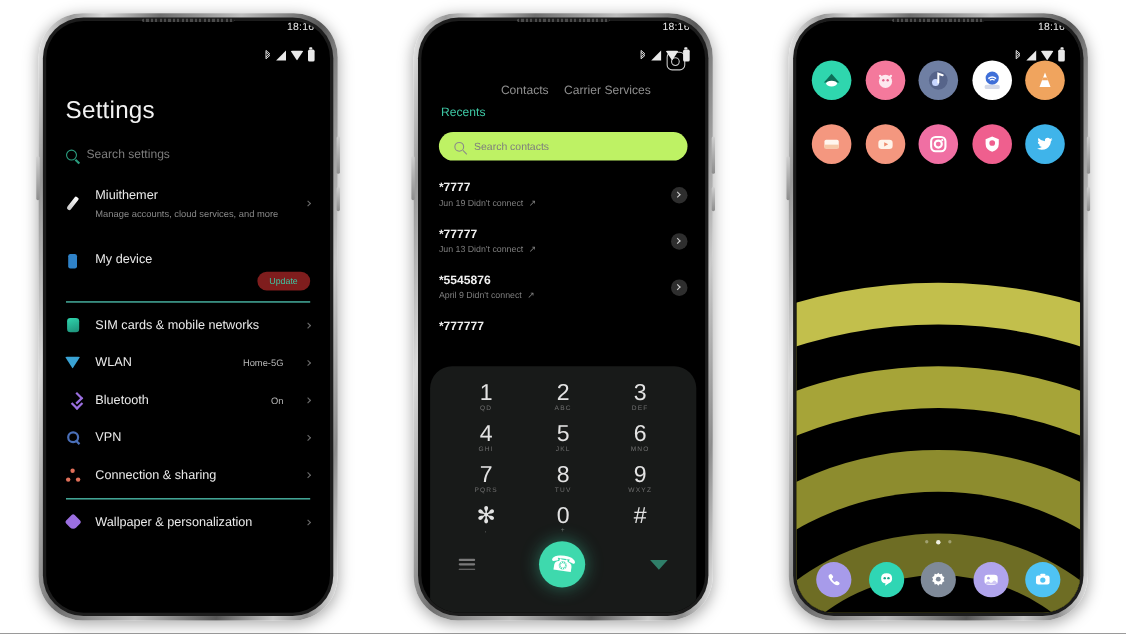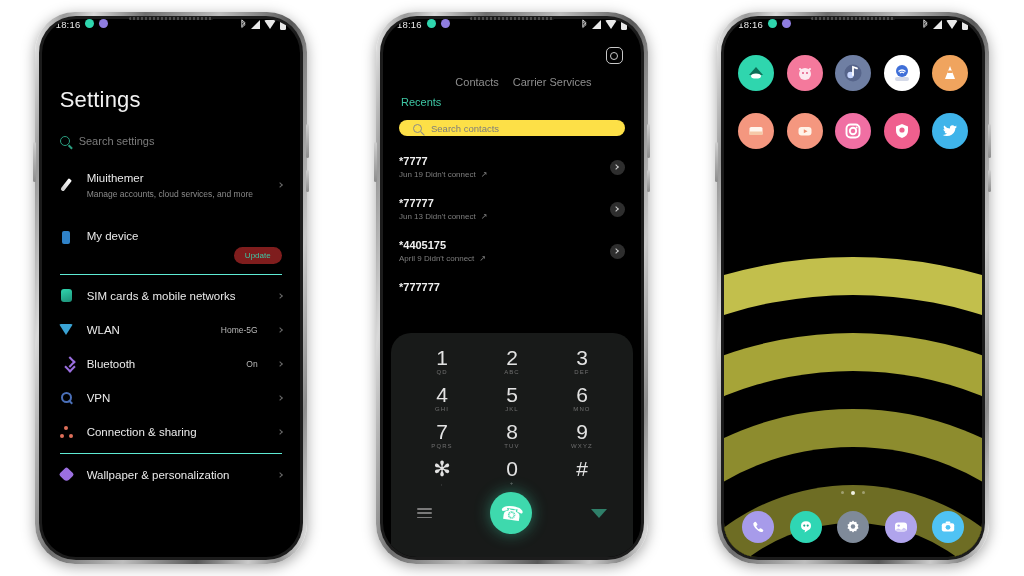--- a/index.html
+++ b/index.html
@@ -67,27 +67,28 @@
     background: linear-gradient(180deg,#cfcfcf,#8d8d8d);
   }
   .side-btn.b1 { top: 112px; height: 34px; }
   .side-btn.b2 { top: 158px; height: 22px; }
   .side-btn.l1 { left: -2px; right: auto; top: 130px; height: 40px; }
 
   
   .statusbar {
     height: 22px;
     display: flex;
-    align-items: flex-start;
+    align-items: flex-end;
     padding: 0 14px;
     font-size: 9px;
     color: #e9e9e9;
     gap: 5px;
     position: relative;
     z-index: 20;
+    flex-direction: column;
   }
   .sb-time { font-size: 9.5px; letter-spacing: .2px; }
   .sb-dot { width: 9px; height: 9px; border-radius: 50%; display:inline-block; }
   .sb-dot.teal { background: #2fd6ae; }
   .sb-dot.purple { background: #8f7de0; }
   .sb-right { margin-left: auto; display: flex; align-items: center; gap: 4px; }
   .ic-bt   { width: 7px; height: 11px; }
   .ic-sig  { width: 0; height: 0; border-left: 9px solid transparent; border-bottom: 9px solid #e9e9e9; }
   .ic-wifi { width: 0; height: 0; border-left: 6px solid transparent; border-right: 6px solid transparent; border-top: 9px solid #e9e9e9; border-radius: 2px; }
   .ic-batt { width: 6px; height: 11px; background: #e9e9e9; border-radius: 1.5px; position: relative; }
@@ -187,22 +188,22 @@
   }
   .gear:after {
     content:""; position:absolute; top:50%; left:50%; transform: translate(-50%,-50%);
     width:6px; height:6px; border:1.5px solid #c8c8c8; border-radius:50%;
   }
   .tabs { display: flex; gap: 14px; padding: 12px 18px 0; font-size: 11px; }
   .tab { color: #8e8e8e; }
   .tab.active { color: #3ec7a4; margin-top: 20px; }
   .contact-search {
     margin: 12px 16px 0;
-    height: 16px;
-    background: #fde047;
+    height: 26px;
+    background: #bef264;
     border-radius: 14px;
     display: flex;
     align-items: center;
     gap: 9px;
     padding: 0 14px;
   }
   .cs-glass {
     width: 9px; height: 9px; border: 1.4px solid #8a8a8a; border-radius: 50%; position: relative; flex: none;
   }
   .cs-glass:after { content:""; position:absolute; right:-4px; bottom:-3px; width:5px; height:1.4px; background:#8a8a8a; transform: rotate(45deg); }
@@ -448,21 +449,21 @@
                   <span>Jun 13 Didn't connect</span>
                   <span class="arrow-out">↗</span>
                 </span>
               </span>
               <span class="call-chev">
                   <span></span>
                 </span>
             </div>
             <div class="call-row">
               <span class="call-meta">
-                <span class="call-num" style="display:block">*4405175</span>
+                <span class="call-num" style="display:block">*5545876</span>
                 <span class="call-sub">
                   <span>April 9 Didn't connect</span>
                   <span class="arrow-out">↗</span>
                 </span>
               </span>
               <span class="call-chev">
                   <span></span>
                 </span>
             </div>
             <div class="call-row" style="padding-bottom:0">

